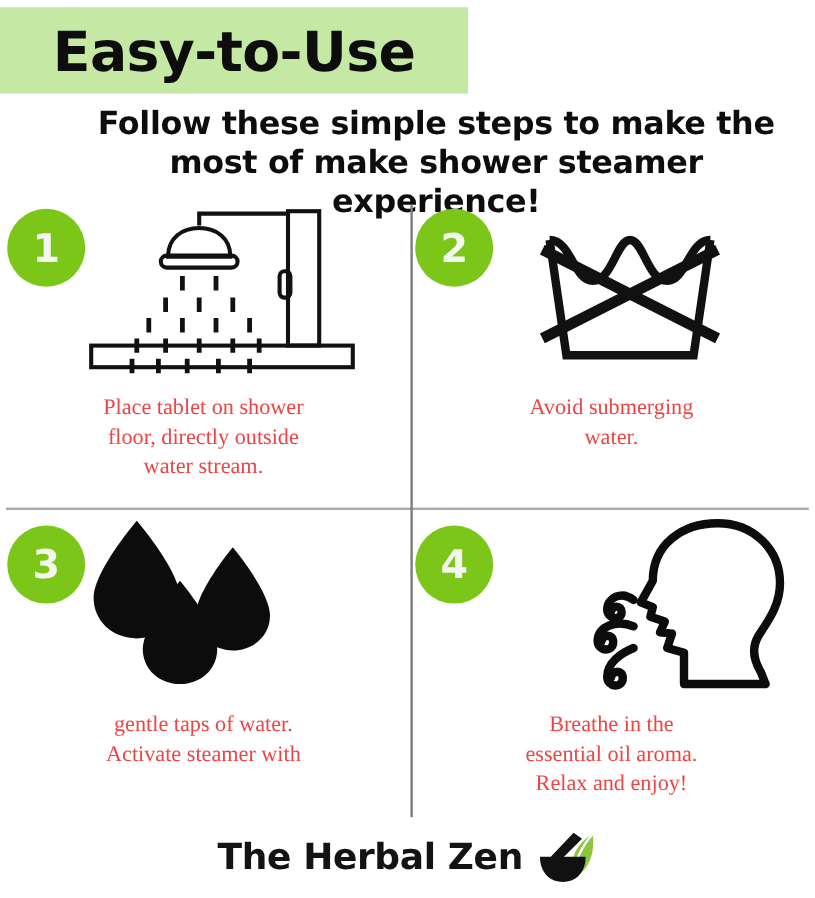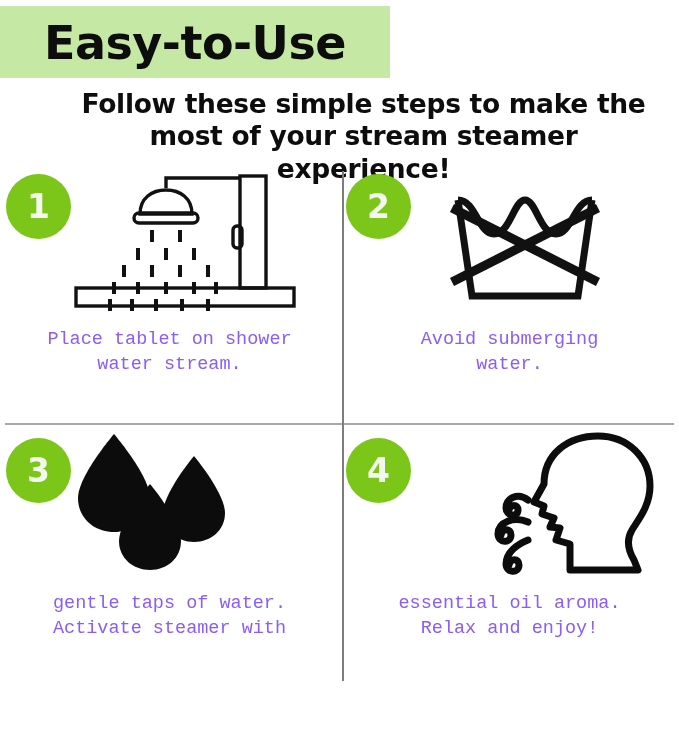--- a/index.html
+++ b/index.html
@@ -114,22 +114,22 @@
     height: 160px;
   }
   .art svg { display: block; }
 
   .caption {
     position: absolute;
     left: 10px;
     right: 10px;
     top: 168px;
     text-align: center;
-    color: #8b5cf6;
-    font-family: Liberation Mono, monospace;
+    color: #ef4444;
+    font-family: Liberation Serif, serif;
     font-weight: normal;
     font-size: 18.5px;
     line-height: 1.33;
   }
 
   
   .footer {
     position: absolute;
     left: 0;
     bottom: 12px;
@@ -152,21 +152,21 @@
 <body>
 
 <div id="page">
 
   <div class="header">
     <div class="title-wrap">
       <div class="title">Easy-to-Use</div>
     </div>
     <div class="subtitle">
       <div>Follow these simple steps to make the</div>
-      <div>most of your stream steamer experience!</div>
+      <div>most of make shower steamer experience!</div>
     </div>
   </div>
 
   <div class="grid">
 
     <div class="divider-h"></div>
     <div class="divider-v"></div>
 
     <div class="cell cell-1">
       <div class="badge">1</div>
@@ -209,20 +209,21 @@
             <line x1="40" y1="135" x2="40" y2="147"></line>
             <line x1="62" y1="135" x2="62" y2="147"></line>
             <line x1="86" y1="135" x2="86" y2="147"></line>
             <line x1="112" y1="135" x2="112" y2="147"></line>
             <line x1="138" y1="135" x2="138" y2="147"></line>
           </g>
         </svg>
       </div>
       <div class="caption">
         <div>Place tablet on shower</div>
+        <div>floor, directly outside</div>
         <div>water stream.</div>
       </div>
     </div>
 
     <div class="cell cell-2">
       <div class="badge">2</div>
       <div class="art">
         <svg width="262" height="160" viewBox="0 0 262 160" fill="none" xmlns="http://www.w3.org/2000/svg">
           <g stroke="#111111" stroke-width="7" fill="none" stroke-linejoin="miter" stroke-linecap="butt">
 
@@ -285,21 +286,36 @@
                      C216 112 218 122 224 132
                      L228 142 Z"></path>
 
             <path d="M118 72 C108 64 96 70 96 80 C96 88 108 90 108 82 C108 76 100 76 99 82"></path>
             <path d="M118 94 C104 88 88 94 88 106 C88 115 101 116 101 107 C101 100 92 100 91 107"></path>
             <path d="M118 112 C108 116 96 124 96 136 C96 145 109 146 109 137 C109 130 100 130 99 137"></path>
           </g>
         </svg>
       </div>
       <div class="caption">
+        <div>Breathe in the</div>
         <div>essential oil aroma.</div>
         <div>Relax and enjoy!</div>
       </div>
     </div>
 
   </div>
 
+  <div class="footer">
+    <div class="brand">The Herbal Zen</div>
+    <div>
+      <svg class="brand-mark" width="54" height="44" viewBox="0 0 54 44" xmlns="http://www.w3.org/2000/svg">
+
+        <path d="M50 3 C52 18 47 34 34 39 C30 28 34 12 50 3 Z" fill="#8bc63f"></path>
+        <path d="M50 3 C40 14 35 26 33 39" stroke="#ffffff" stroke-width="2" fill="none"></path>
+
+        <path d="M34 2 L41 7 L21 27 L15 22 Z" fill="#111111"></path>
+
+        <path d="M6 22 H44 C44 36 35 43 25 43 C15 43 6 36 6 22 Z" fill="#111111"></path>
+      </svg>
+    </div>
+  </div>
 
 </div>
 
 </body></html>

